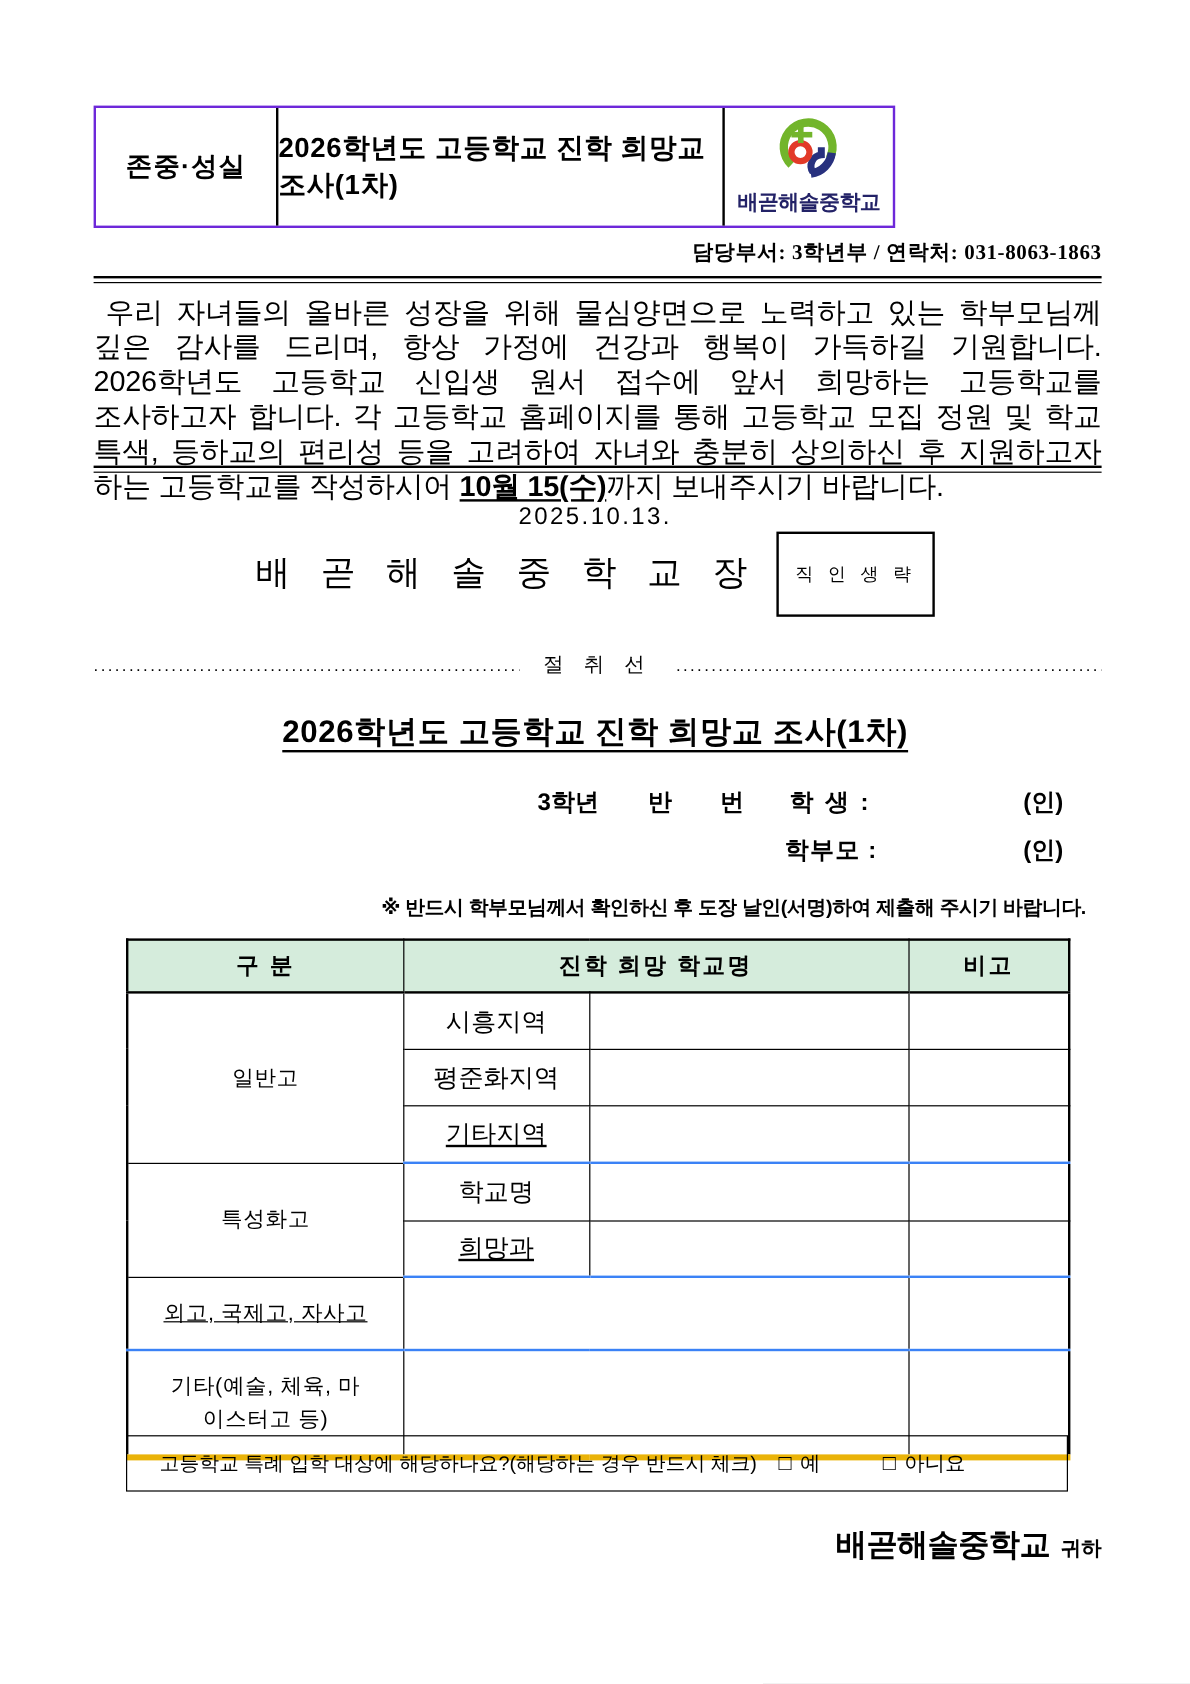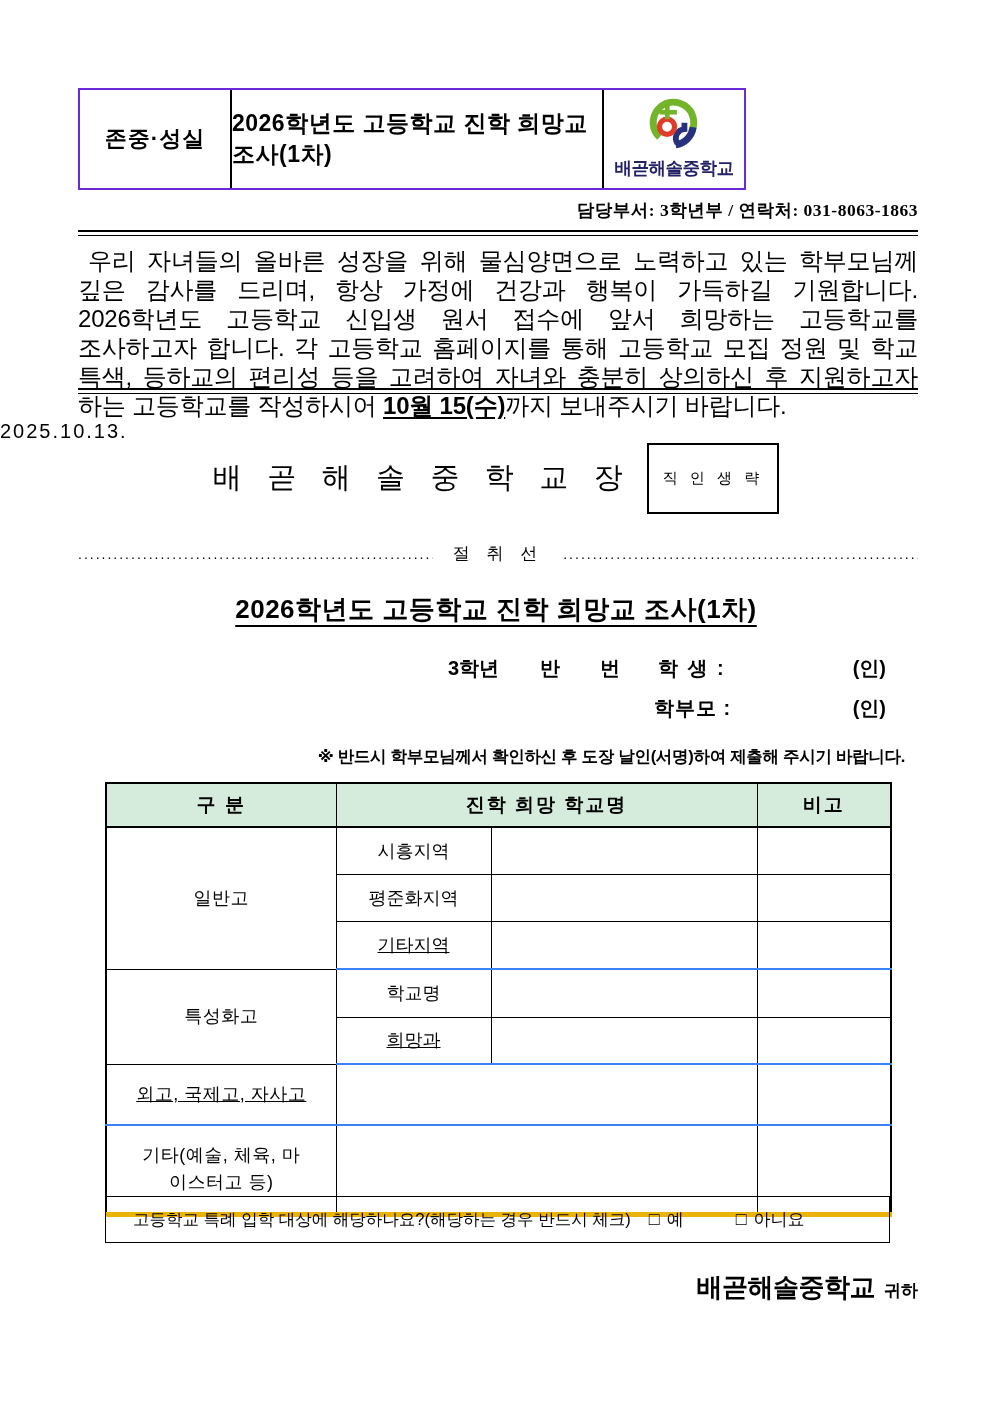--- a/index.html
+++ b/index.html
@@ -50,21 +50,21 @@
 
   
   .intro {
     position:absolute; left:78px; top:246px; width:840px;
     font-size:24px; line-height:29px; text-align:justify;
     text-indent:10px; letter-spacing:-0.2px; word-break:keep-all;
   }
   .intro .deadline { font-weight:bold; text-decoration:underline; text-underline-offset:3px; }
 
   
-  .date-line { position:absolute; left:0; top:420px; width:992px; text-align:left;
+  .date-line { position:absolute; left:0; top:420px; width:992px; text-align:center;
     font-size:20px; letter-spacing:2px; }
   .issuer-row { position:absolute; left:0; top:452px; width:992px; height:52px;
     display:flex; align-items:center; justify-content:center; gap:20px; }
   .issuer-name { font-size:29px; letter-spacing:4px; font-weight:500; white-space:nowrap;font-family:Liberation Mono, monospace; }
   .seal-box { border:2px solid #000; padding:24px 14px; font-size:15px;
     letter-spacing:4px; white-space:nowrap; }
 
   
   .cut-line { position:absolute; left:78px; top:542px; width:840px;
     display:flex; align-items:center; }
@@ -95,21 +95,21 @@
 
   
   table.survey { position:absolute; left:105px; top:782px; width:785px;
     border-collapse:collapse; table-layout:fixed; }
   table.survey { border:2px solid #000; }
   .survey th {
     background:#d5ecdc; border:1.5px solid #000; border-bottom:2px solid #000;
     height:44px; font-size:19px; font-weight:bold; letter-spacing:2px; text-align:center;
   }
   .survey td { border:1.2px solid #000; text-align:center; vertical-align:middle;
-    font-size:18px; }
+    font-size:21px; }
   .survey td.cat { font-size:18px; letter-spacing:0.5px; line-height:27px; padding:16px 28px; }
   .survey tr.group-end td { border-bottom:2px solid #3b82f6;text-decoration:underline; }
   .survey tr.table-end td { border-bottom:5px solid #eab308; }
 
   
   .special-box { position:absolute; left:105px; top:1196px; width:785px; height:47px;
     border:1.5px solid #000; display:flex; align-items:center; padding:0 27px;
     font-size:16.5px; }
   .sp-option { display:flex; align-items:center; font-size:17px; white-space:nowrap; }
   .sp-yes { margin-left:18px; }

